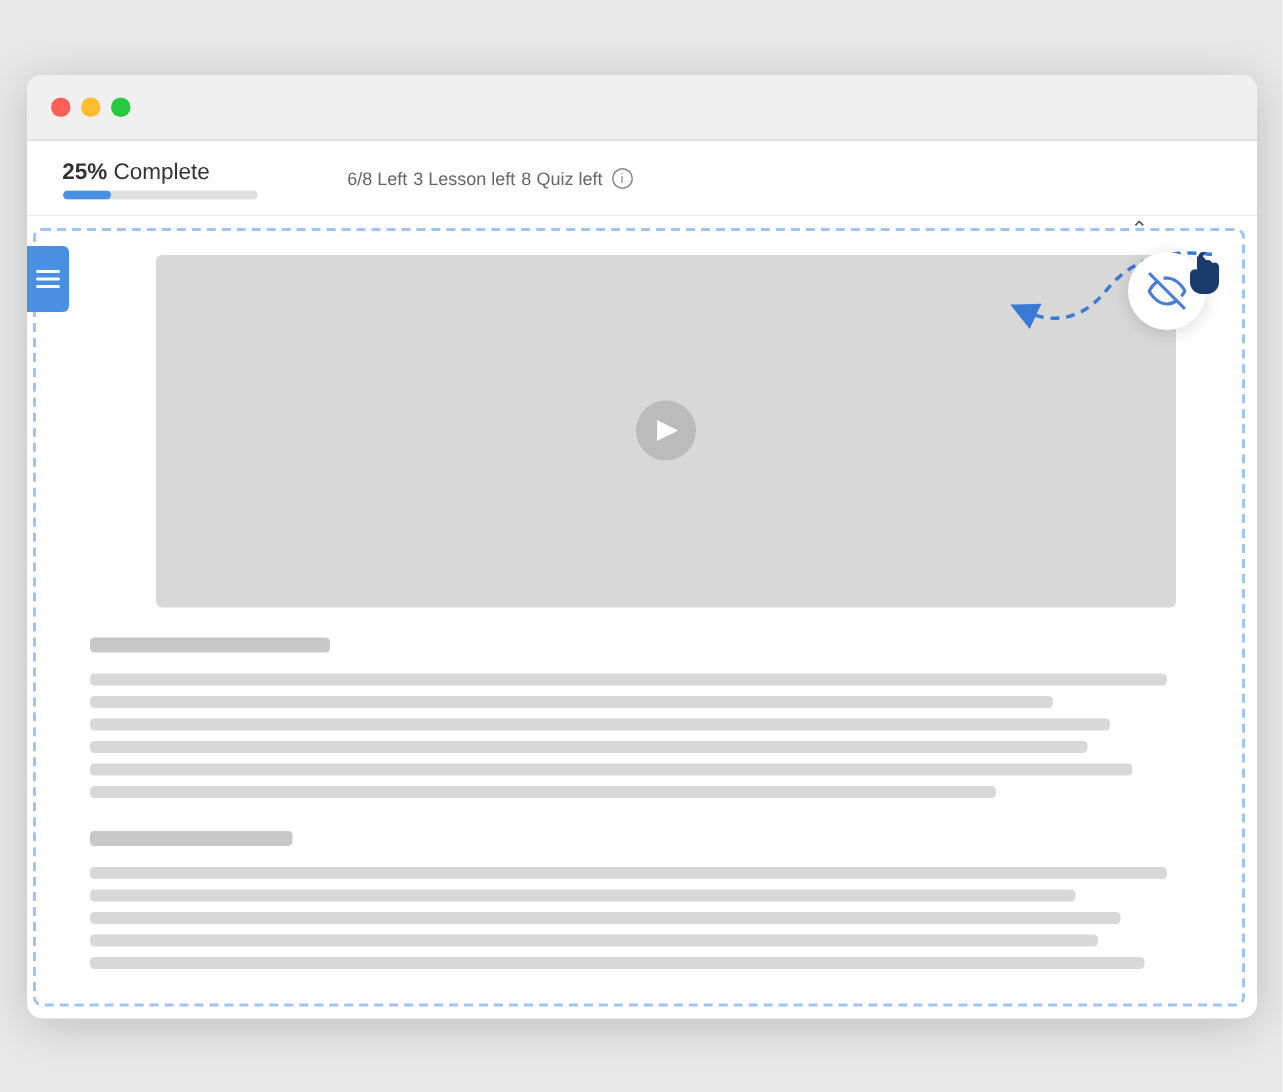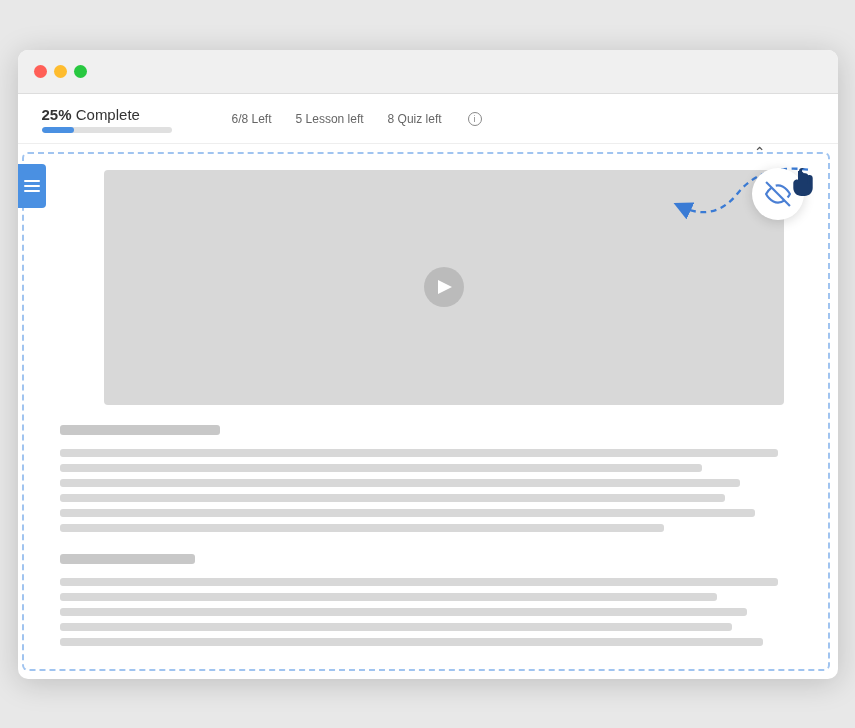--- a/index.html
+++ b/index.html
@@ -81,21 +81,21 @@
     }
 
     .progress-bar-fill {
       height: 100%;
       background: #4a90e2;
       border-radius: 3px;
     }
 
     .progress-stats {
       display: flex;
-      gap: 24px;
+      gap: 4px;
       align-items: center;
       font-size: 12px;
       color: #666;
     }
 
     .progress-stats span {
       white-space: nowrap;
     }
 
     .info-icon {
@@ -293,21 +293,21 @@
       <div class="progress-label">
         <strong>25%</strong>
         <span> Complete</span>
       </div>
       <div class="progress-bar-track">
         <div class="progress-bar-fill" style="width:25%"></div>
       </div>
     </div>
     <div class="progress-stats">
       <span>6/8 Left</span>
-      <span>5 Lesson left</span>
+      <span>3 Lesson left</span>
       <span>8 Quiz left</span>
       <span class="info-icon">i</span>
     </div>
   </div>
 
   <div class="main-area">
 
     <div class="sidebar-toggle">
       <svg viewBox="0 0 16 16">
         <rect y="2" width="16" height="2" rx="1"></rect>

